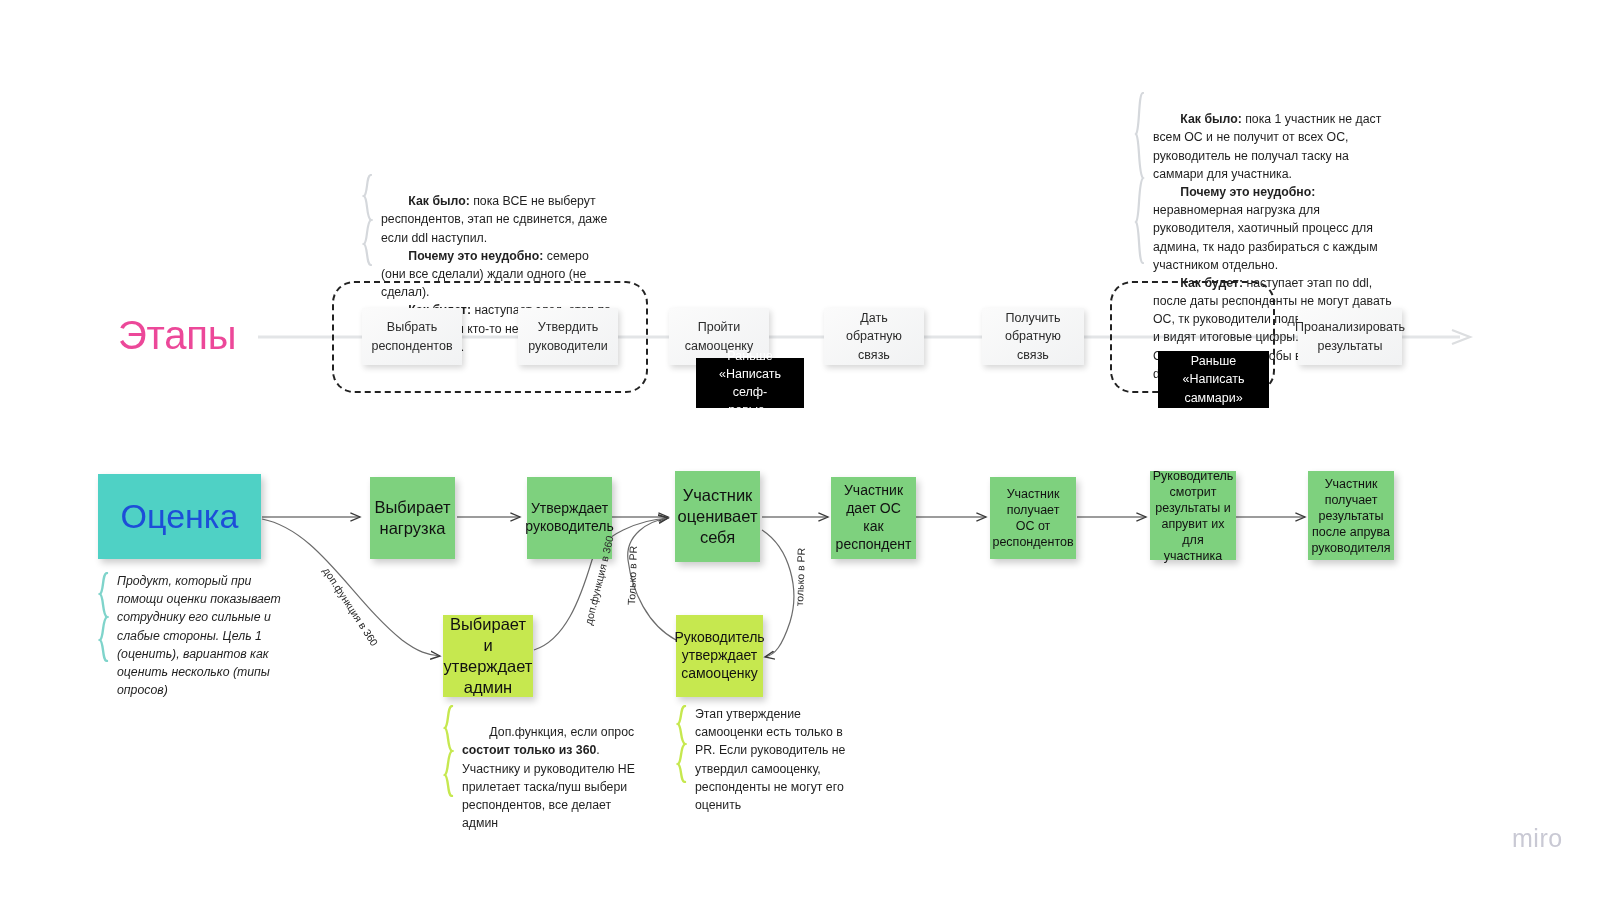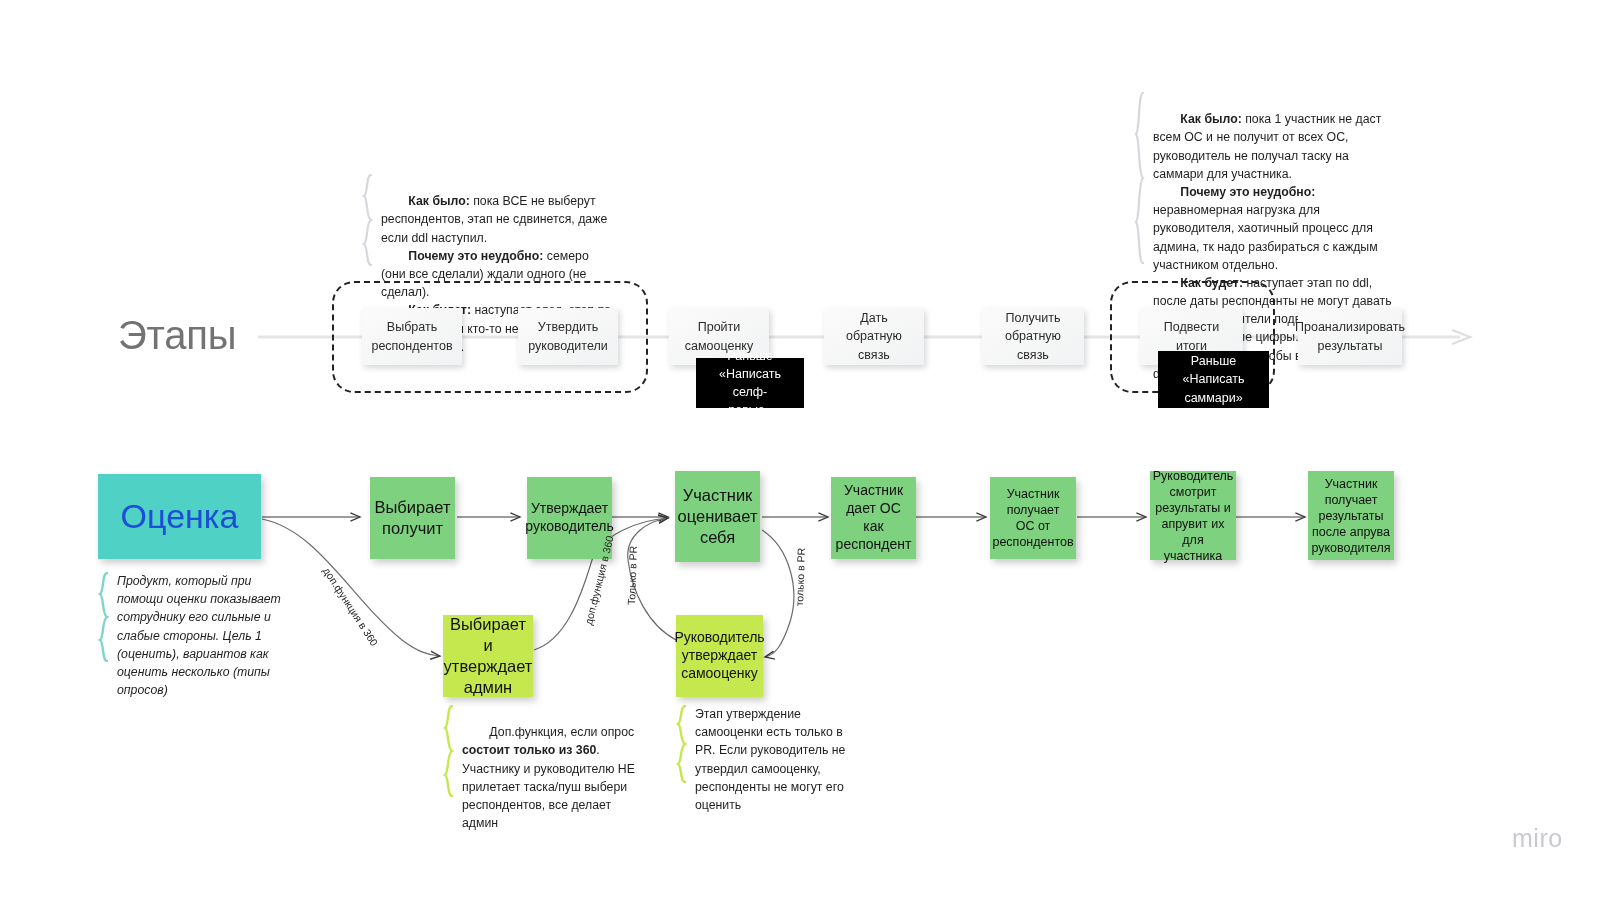--- a/index.html
+++ b/index.html
@@ -26,21 +26,21 @@
     height: 903px;
   }
   #svg-layer { z-index: 1; }
   #node-layer { z-index: 2; }
 
   
   .section-title {
     position: absolute;
     font-size: 40px;
     font-weight: 400;
-    color: #737373;
+    color: #ec4899;
     letter-spacing: -0.2px;
     white-space: nowrap;
   }
 
   
   .stage-card {
     position: absolute;
     background: linear-gradient(150deg, #fbfbfb 0%, #f1f2f3 100%);
     box-shadow: 2px 3px 6px rgba(0,0,0,0.16);
     display: flex;
@@ -254,35 +254,34 @@
 
     <div class="stage-card" style="left:669px; top:308px; width:100px; height:57px; white-space:pre-line;">Пройти
 самооценку</div>
 
     <div class="stage-card" style="left:824px; top:308px; width:100px; height:57px; white-space:pre-line;">Дать обратную
 связь</div>
 
     <div class="stage-card" style="left:982px; top:308px; width:102px; height:57px; white-space:pre-line;">Получить
 обратную связь</div>
 
-    <div class="stage-card" style="left:1140px; top:308px; width:103px; height:57px; white-space:pre-line;">Подвести итоги</div>
 
     <div class="stage-card" style="left:1298px; top:308px; width:104px; height:57px; white-space:pre-line;">Проанализировать
 результаты</div>
 
     <div class="black-card" style="left:696px; top:358px; width:108px; height:50px; white-space:pre-line;">Раньше «Написать
 селф-ревью»</div>
 
     <div class="black-card" style="left:1158px; top:351px; width:111px; height:57px; white-space:pre-line;">Раньше «Написать
 саммари»</div>
 
     <div class="sticky teal s-title" style="left:98px; top:474px; width:163px; height:85px;">Оценка</div>
 
     <div class="sticky green s-big" style="left:370px; top:477px; width:85px; height:82px; white-space:pre-line;">Выбирает
-получит</div>
+нагрузка</div>
 
     <div class="sticky green s-mid" style="left:527px; top:477px; width:85px; height:82px; white-space:pre-line;">Утверждает
 руководитель</div>
 
     <div class="sticky green s-big" style="left:675px; top:471px; width:85px; height:91px; white-space:pre-line;">Участник
 оценивает
 себя</div>
 
     <div class="sticky green s-mid" style="left:831px; top:477px; width:85px; height:82px; white-space:pre-line;">Участник
 дает ОС как

